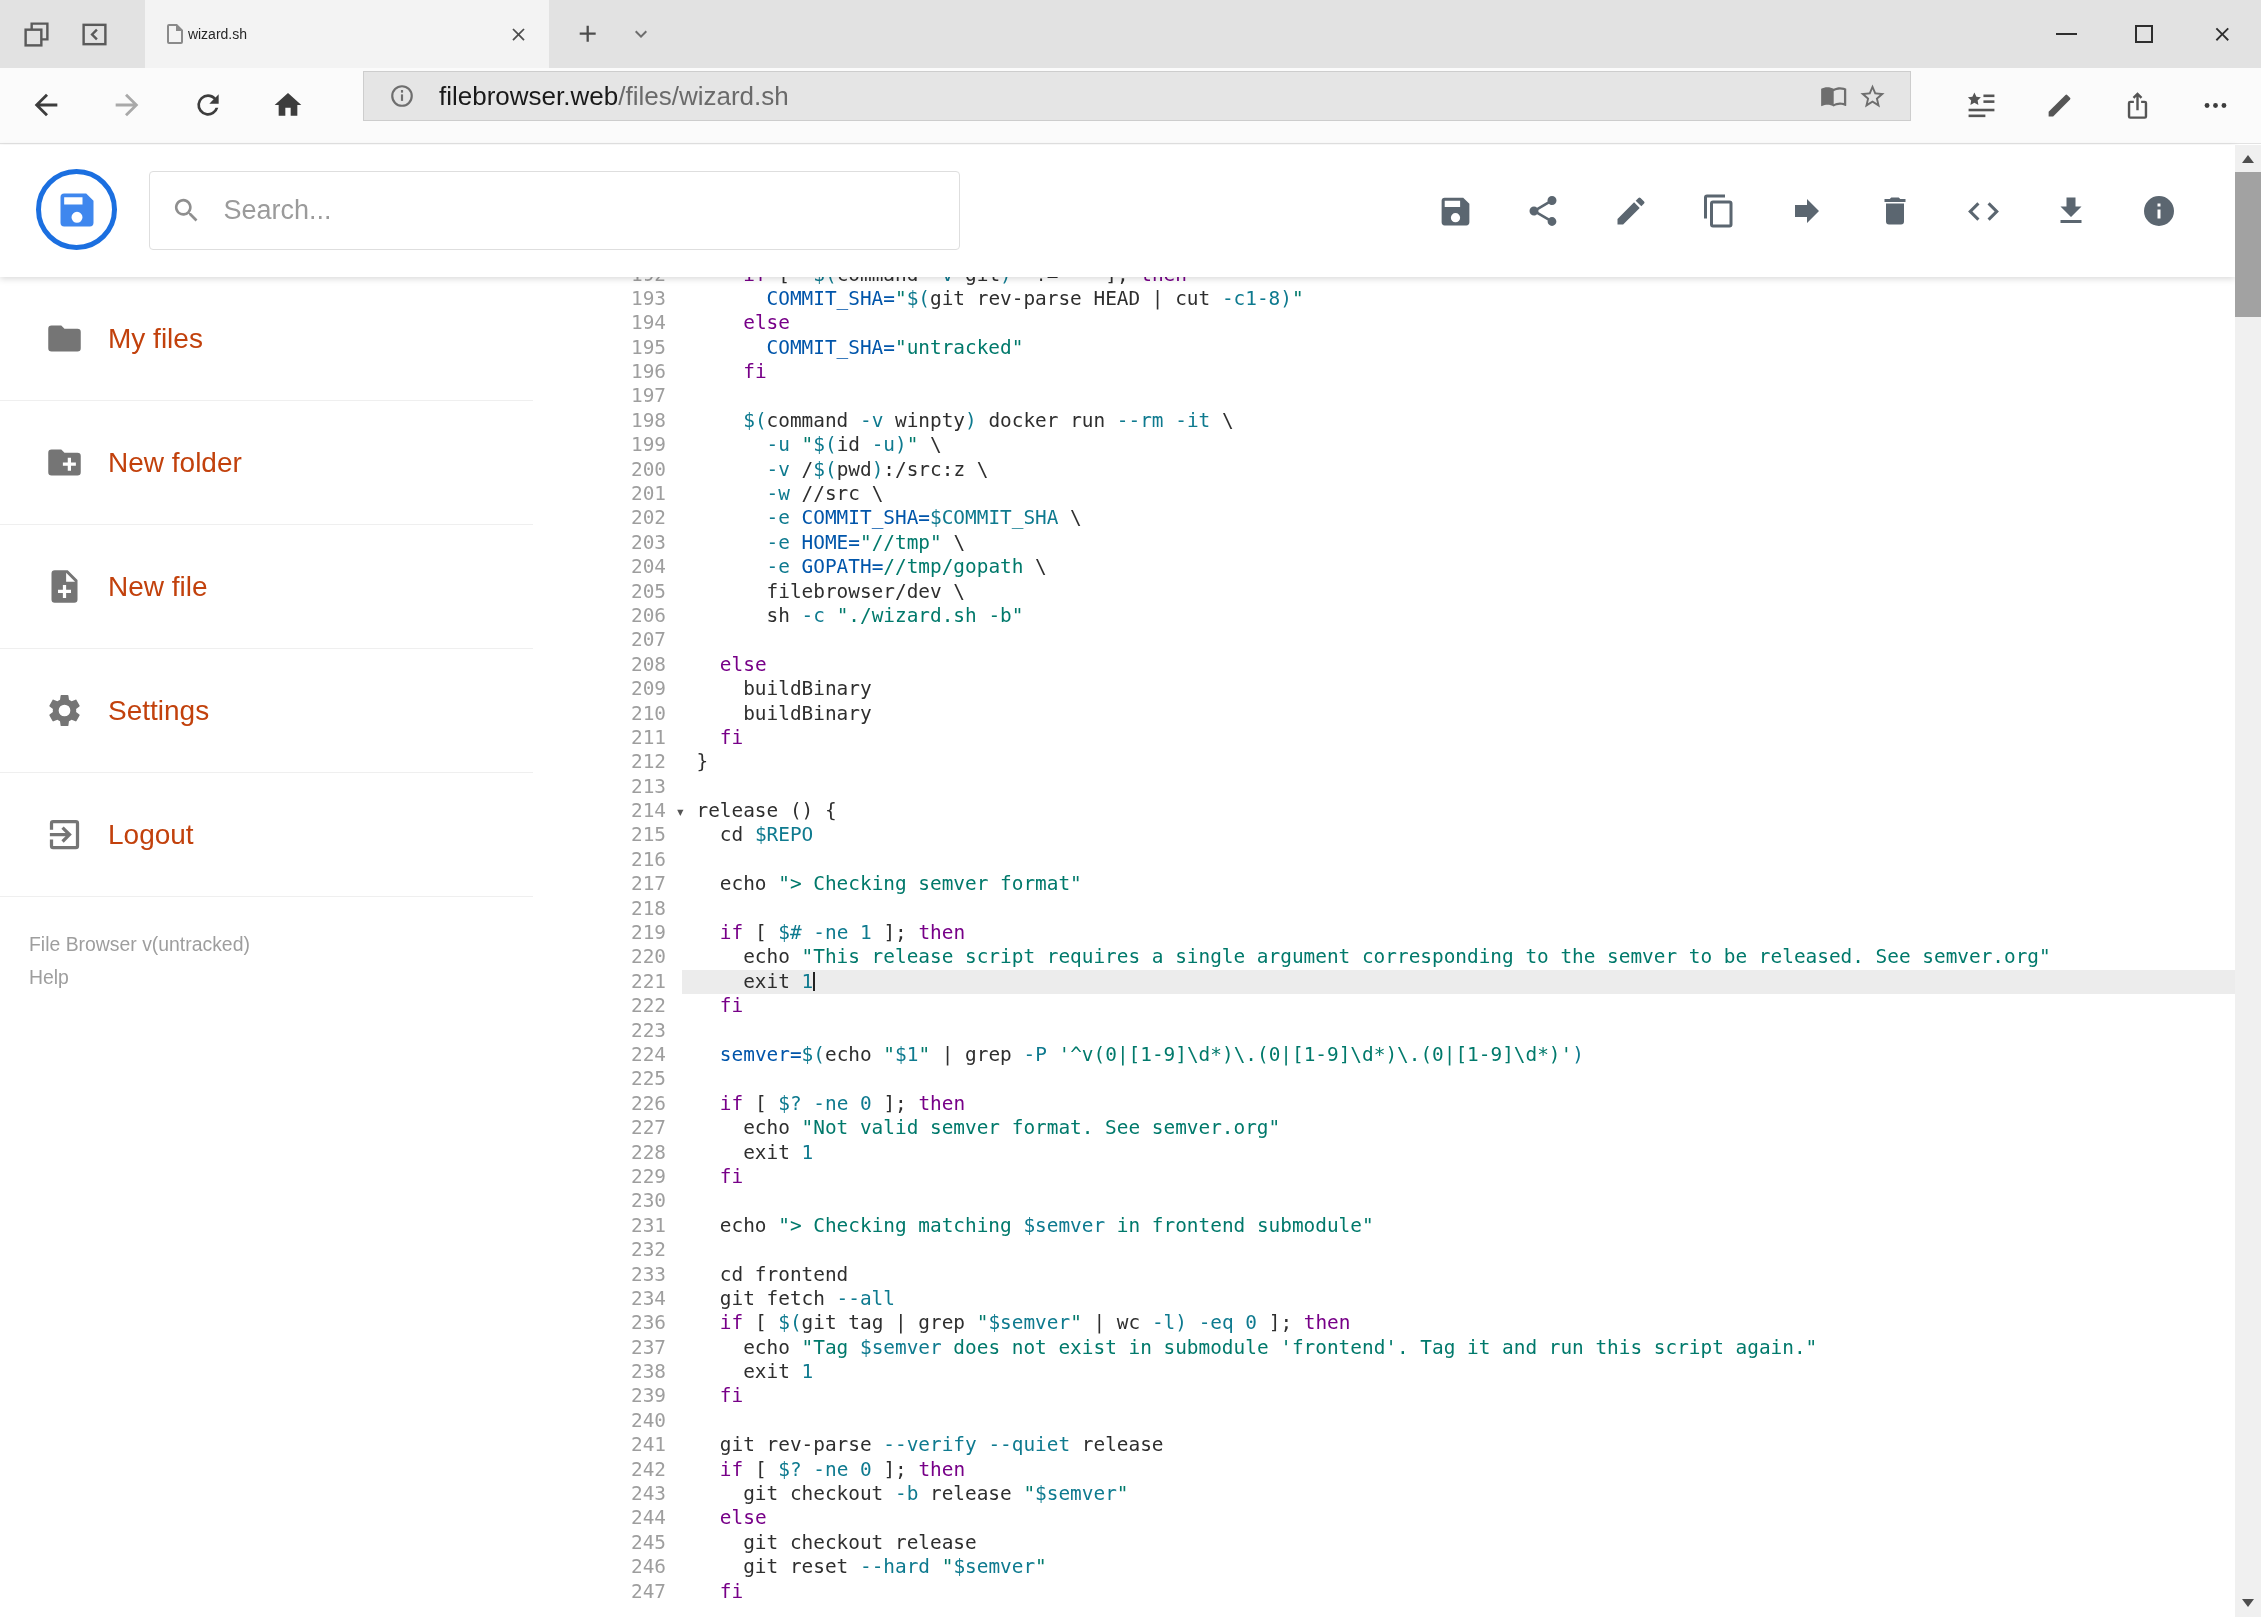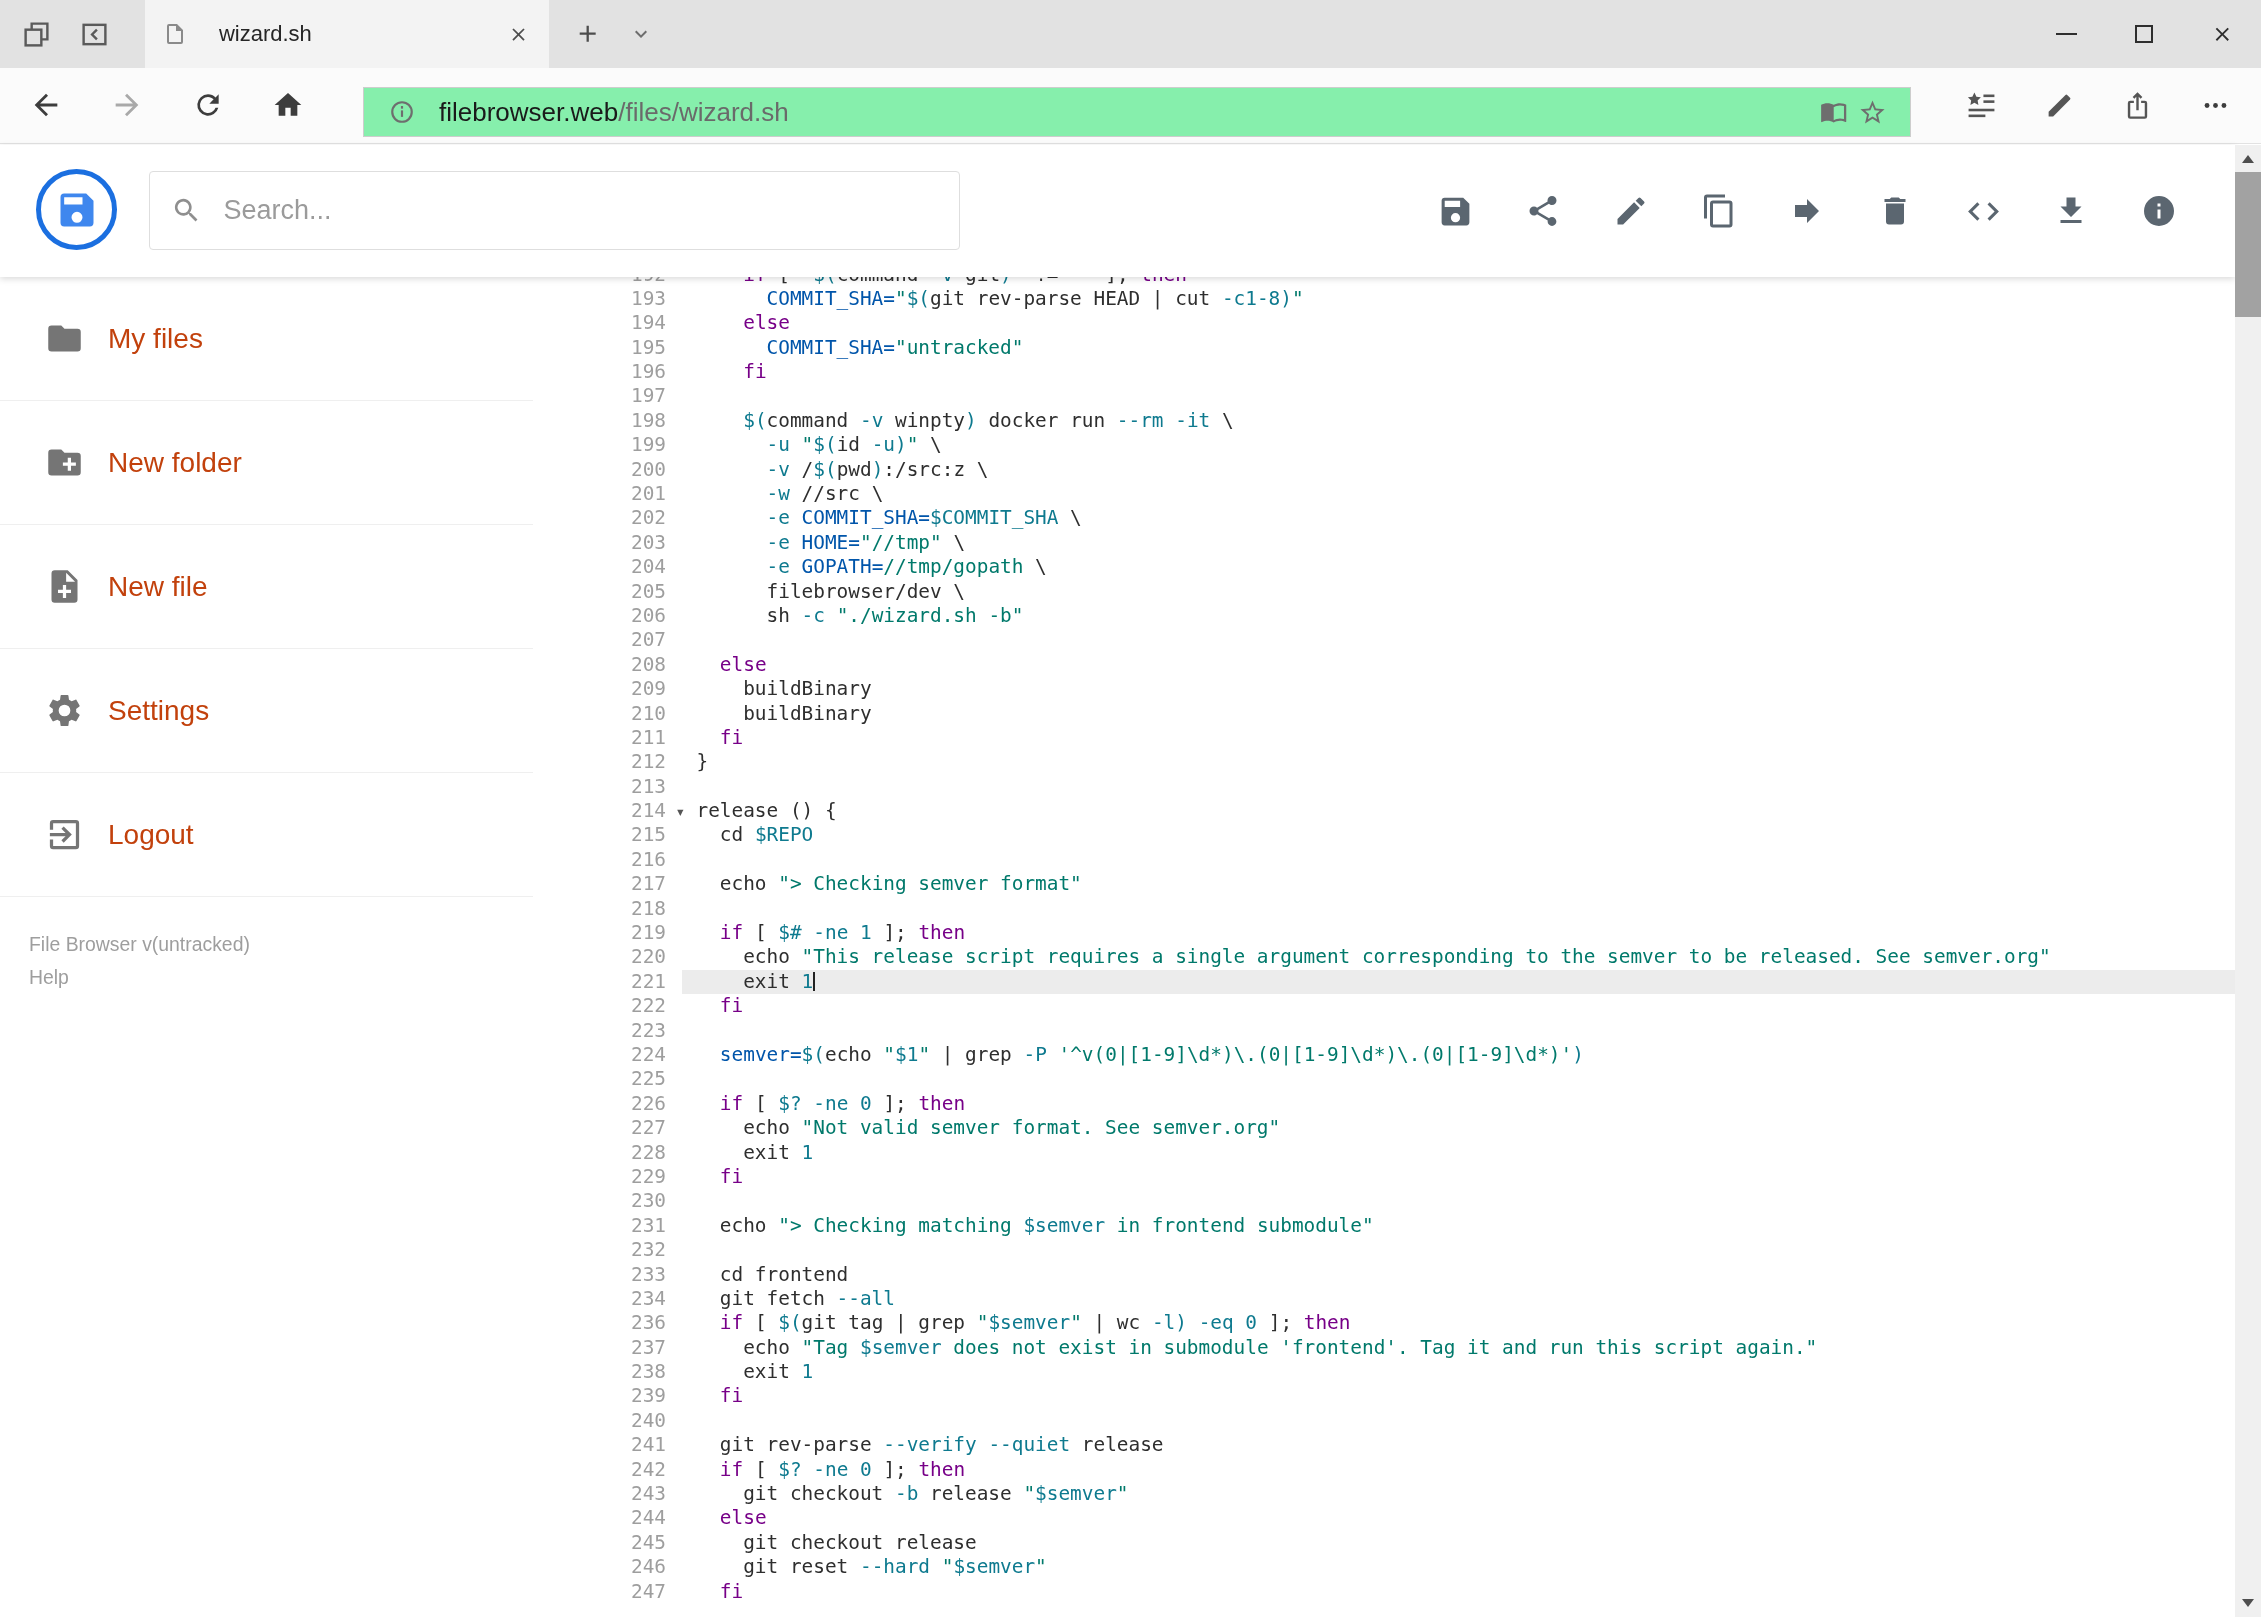--- a/index.html
+++ b/index.html
@@ -8,37 +8,37 @@
   .screen{position:relative;width:2261px;height:1617px;background:#fff;
           font-family:"Liberation Sans",sans-serif;cursor:default;overflow:hidden;}
 
   
   .titlebar{position:absolute;left:0;top:0;width:100%;height:68px;background:#e2e2e2;
             display:flex;align-items:stretch;}
   .tb-icons{display:flex;align-items:center;gap:22.6px;padding:0 21px 0 18px;}
   .tb-btn{display:flex;align-items:center;justify-content:center;width:36px;height:48px;}
   .tab{width:404px;margin-left:11.3px;background:#f3f3f3;display:flex;align-items:center;
        padding:0 14.5px 0 18px;}
-  .tab-title{flex:1;font-size:22px;color:#262626;margin-left:32px;white-space:nowrap;
+  .tab-title{flex:1;font-size:14px;color:#262626;margin-left:1px;white-space:nowrap;
              overflow:hidden;}
   .tab-close{display:flex;align-items:center;justify-content:center;width:32px;height:32px;}
   .after-tab{display:flex;align-items:center;}
   .newtab{margin-left:19.4px;display:flex;align-items:center;justify-content:center;width:39px;height:68px;}
   .tab-chev{margin-left:14.5px;display:flex;align-items:center;justify-content:center;width:39px;height:68px;}
   .win-controls{margin-left:auto;display:flex;}
   .win-btn{width:78px;height:68px;display:flex;align-items:center;justify-content:center;}
   .min-glyph{width:21px;height:2.4px;background:#2e2e2e;}
   .max-glyph{width:18px;height:18px;border:2.4px solid #2e2e2e;}
 
   
   .navbar{position:absolute;top:68px;left:0;width:100%;height:76px;background:#fbfbfb;
           border-bottom:1.6px solid #e2e2e2;}
   .nav-btn{position:absolute;top:0;height:74px;width:52px;display:flex;align-items:center;
            justify-content:center;}
-  .addressbar{position:absolute;left:363px;top:19px;height:50px;width:1548px;background:#86efac;
+  .addressbar{position:absolute;left:363px;top:3px;height:50px;width:1548px;background:#e5e5e5;
               border:1.6px solid #cdcdcd;display:flex;align-items:center;padding:0 18px;}
   .url{margin-left:18px;font-size:26px;white-space:nowrap;flex:1;overflow:hidden;}
   .url .domain{color:#1a1a1a;}
   .url .path{color:#6a6a6a;}
   .addr-icon{display:flex;align-items:center;justify-content:center;width:39px;height:45px;}
   .nav-right{position:absolute;right:6.5px;top:0;height:74px;display:flex;}
   .nav-right .nav-rbtn{width:78px;height:74px;display:flex;align-items:center;justify-content:center;}
 
   
   .page{position:absolute;top:145px;left:0;right:0;bottom:0;background:#fff;}

